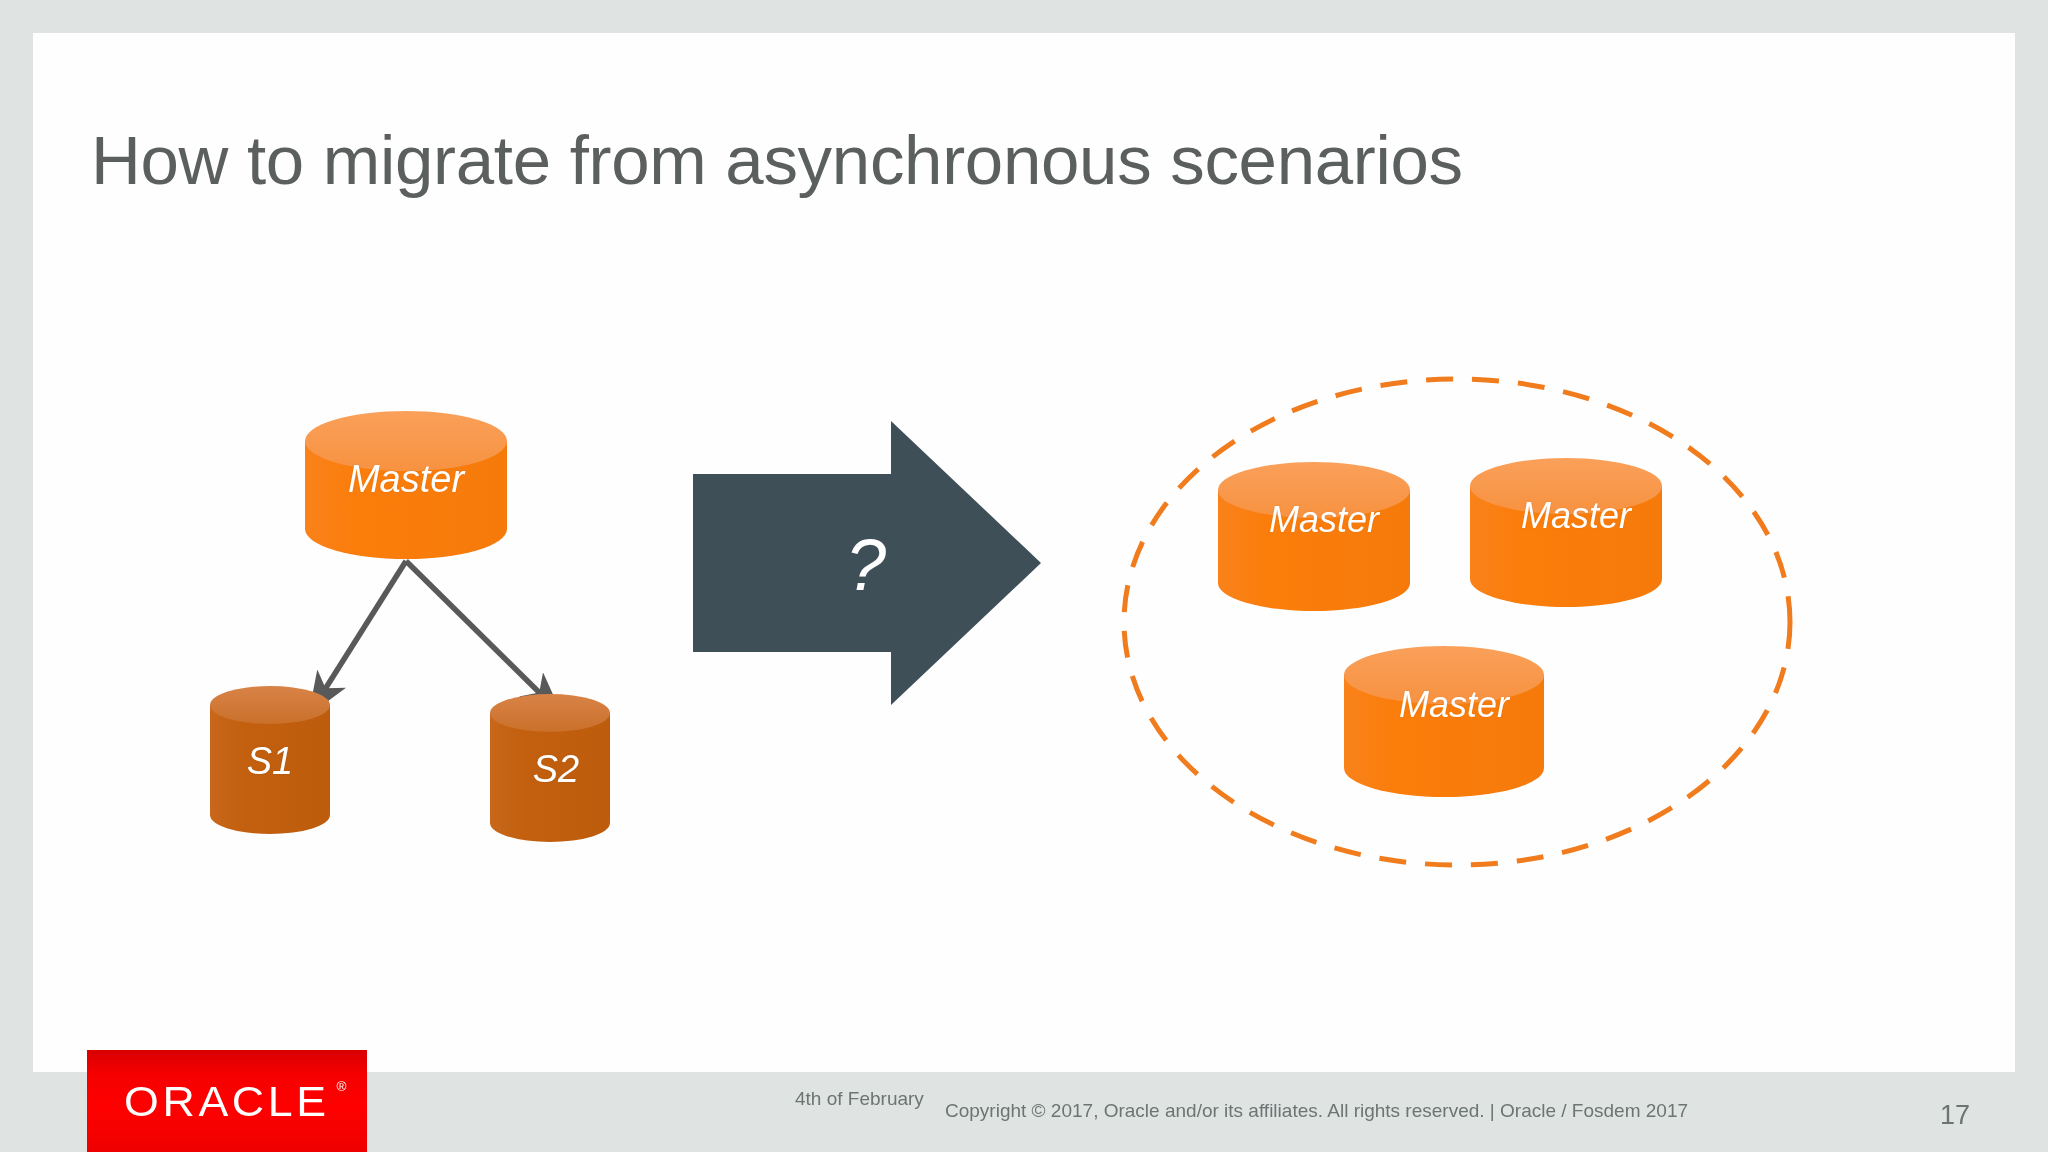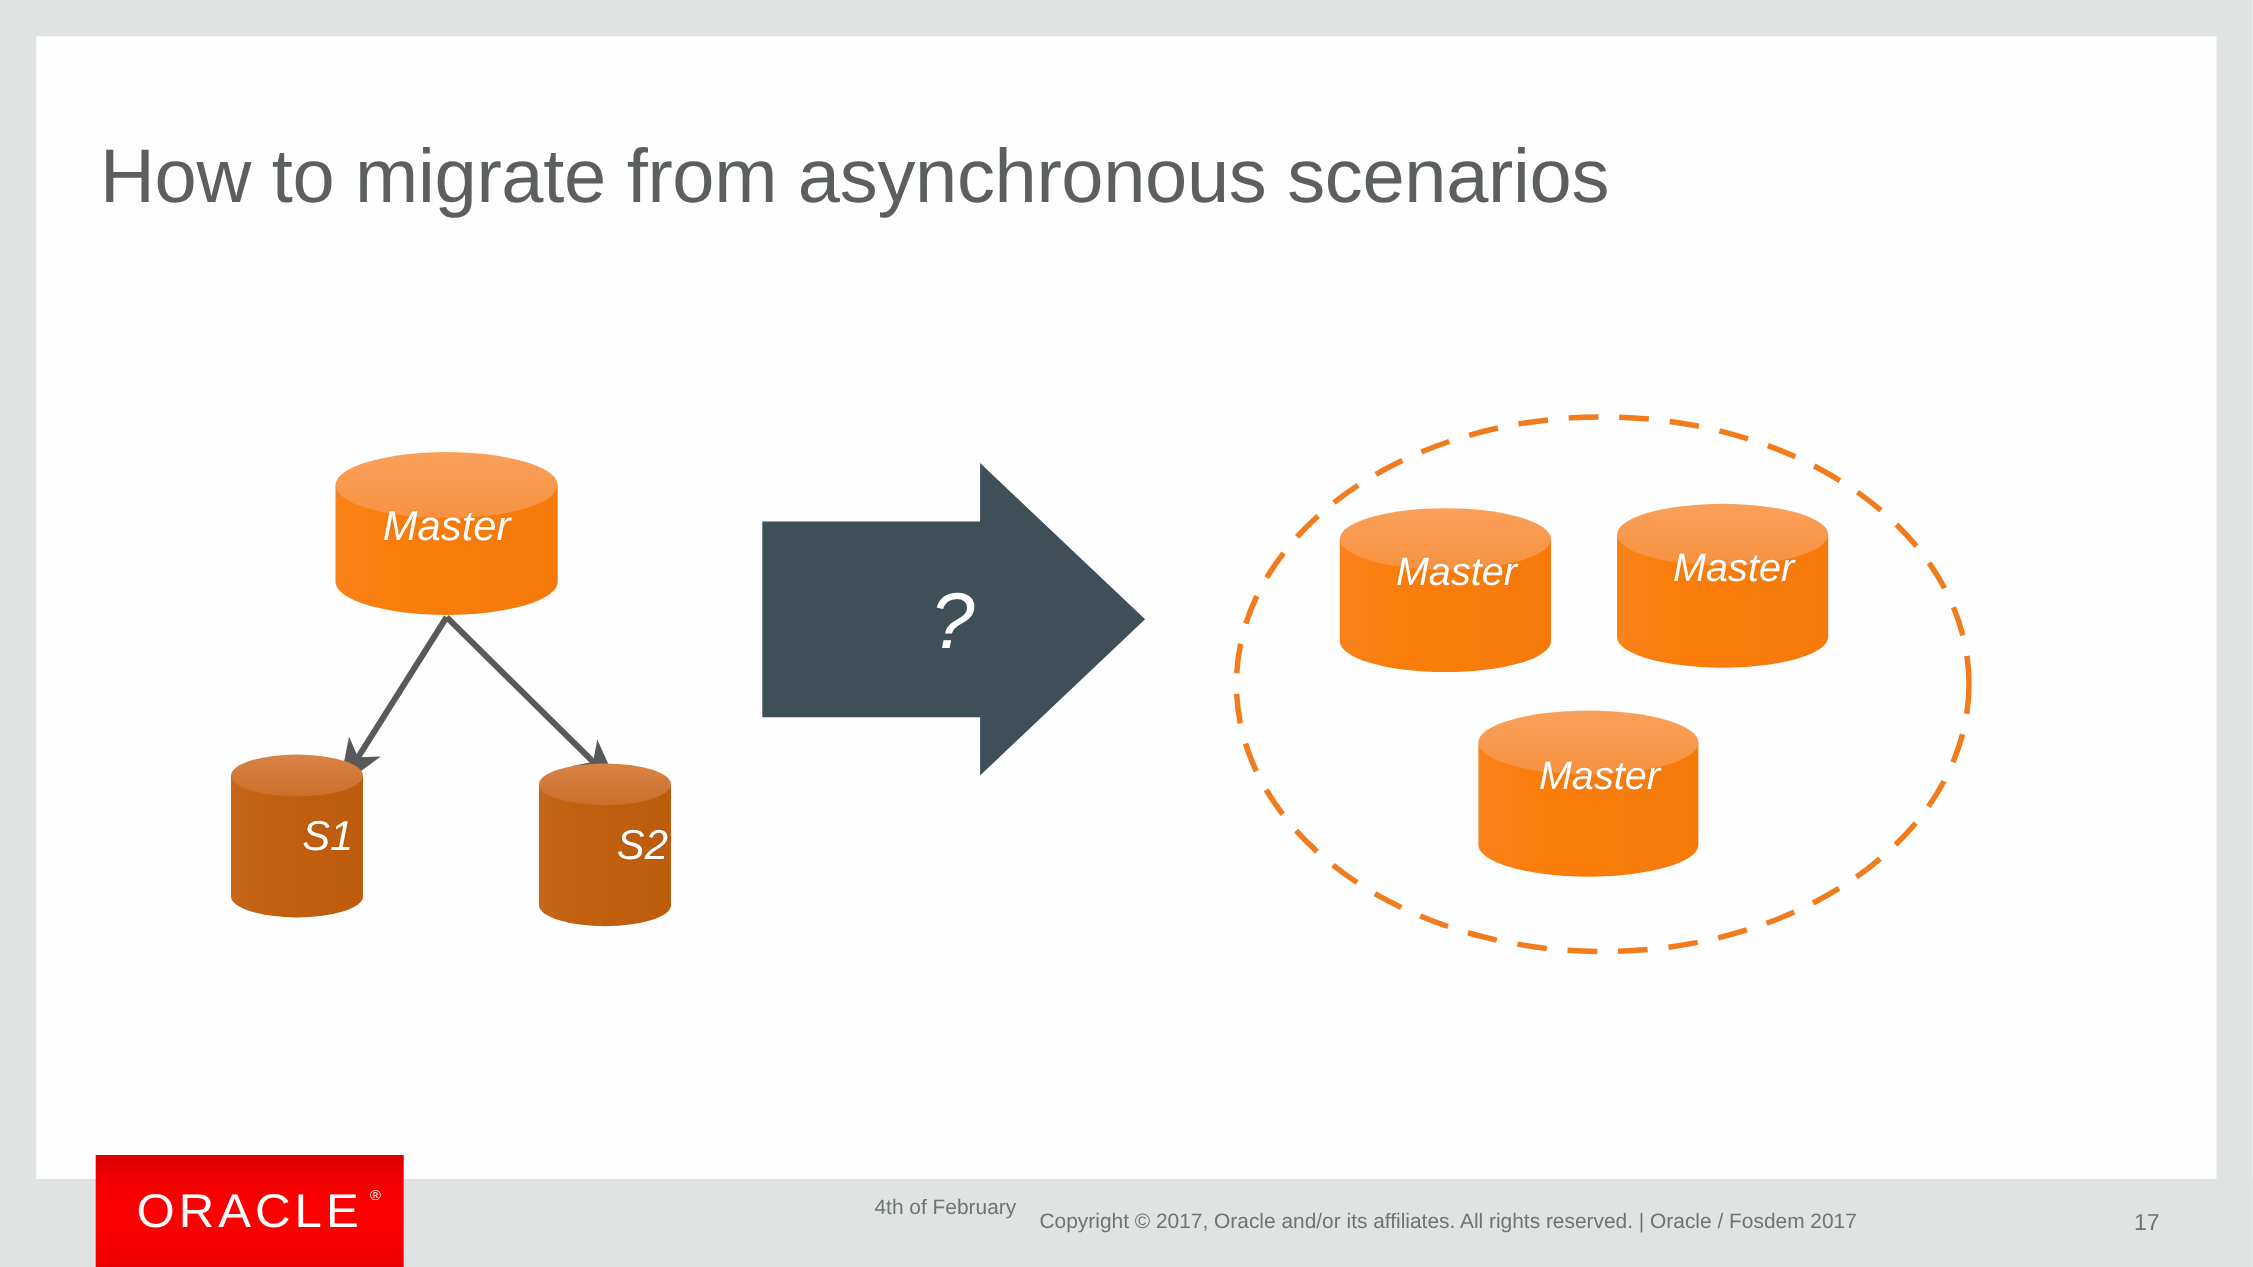--- a/index.html
+++ b/index.html
@@ -64,21 +64,21 @@
     position: absolute;
     color: #ffffff;
     font-family: "Liberation Sans", sans-serif;
     font-weight: 400;
     text-align: center;
     white-space: nowrap;
     transform: translate(-50%, -50%);
     text-shadow: 0 0 2px rgba(0,0,0,0.10);
   }
   .cyl-label.master-main { font-size: 38px; }
-  .cyl-label.slave      { font-size: 38px; margin-left: 28px; }
+  .cyl-label.slave      { font-size: 38px; }
   .cyl-label.master-sm  { font-size: 36px; }
 
   .arrow-q {
     position: absolute;
     color: #ffffff;
     font-size: 72px;
     font-weight: 400;
     transform: translate(-50%, -50%);
     white-space: nowrap;
   }
@@ -134,21 +134,21 @@
     left: 945px;
     top: 1100px;
     font-size: 19px;
     color: #6c7573;
     white-space: nowrap;
   }
   .footer-page {
     position: absolute;
     left: 1940px;
     top: 1100px;
-    font-size: 21px;
+    font-size: 27px;
     color: #6c7573;
     white-space: nowrap;
   }
 </style>
 </head>
 <body>
 
 <div class="deck">
 
   <div class="slide">

